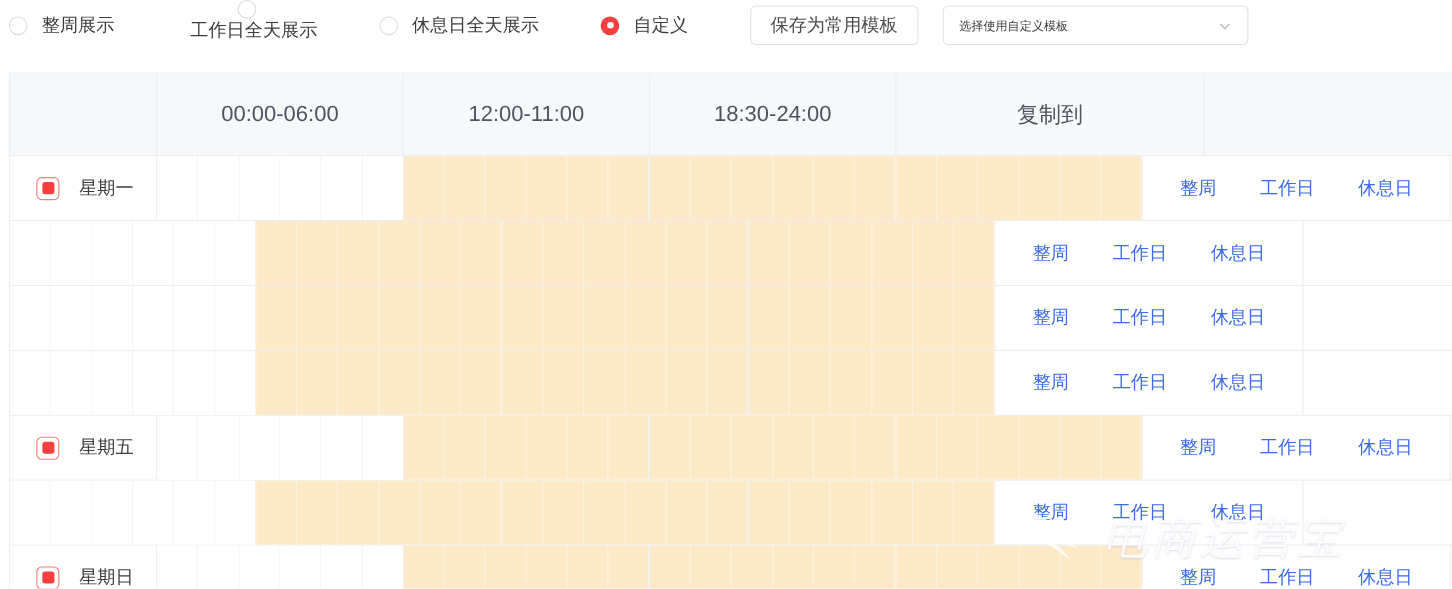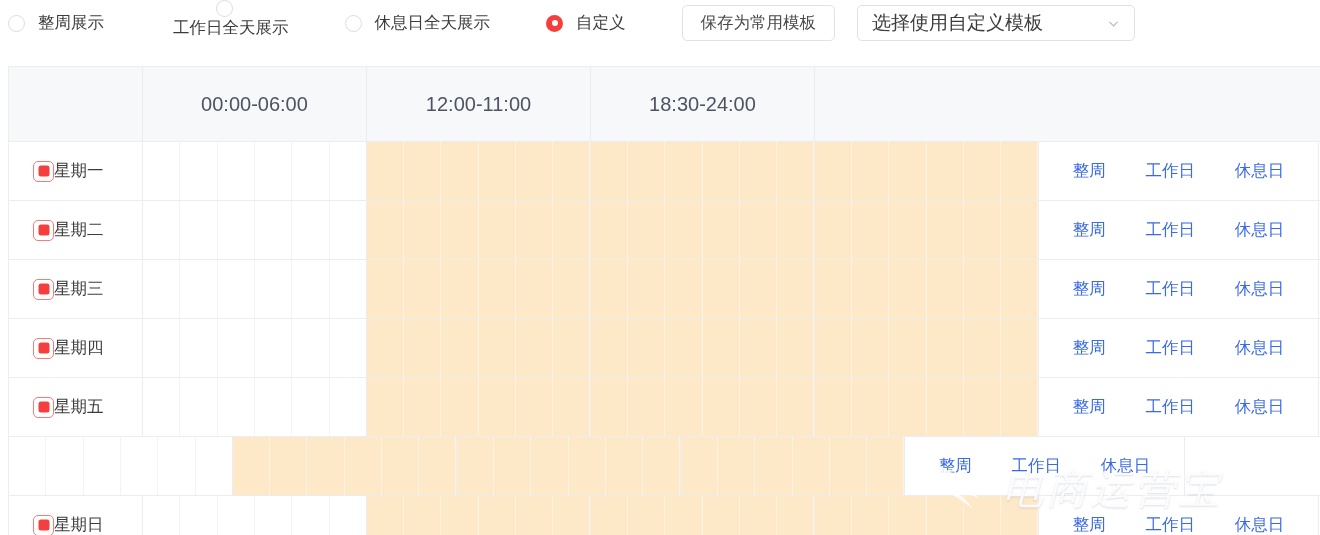--- a/index.html
+++ b/index.html
@@ -55,21 +55,21 @@
     box-sizing:border-box;
     height:36px;
     width:278px;
     padding:0 14px;
     border:1px solid #e0e2e6;
     border-radius:5px;
     background:#fff;
     display:flex;align-items:center;justify-content:space-between;
     cursor:pointer;
   }
-  .tpl-select .sel-txt{font-size:19px;color:#3c3c3c;white-space:nowrap;}
+  .tpl-select .sel-txt{font-size:11px;color:#3c3c3c;white-space:nowrap;}
   .chev{
     width:13px;height:13px;flex:0 0 auto;color:#b8bcc2;
   }
   .chev svg{display:block;width:13px;height:13px;}
 
   
   .sched{
     position:absolute;left:8px;top:66px;
     width:1400px;               
     border:1px solid #ebedf0;
@@ -95,20 +95,21 @@
   .brow{border-bottom:1px solid #ecedf0;}
   .brow:last-child{border-bottom:none;}
   .bcell{
     height:58px;box-sizing:border-box;
     border-right:1px solid #ebedf0;
     display:flex;align-items:center;
   }
   .daycell{
     width:134px;flex:0 0 134px;
     padding-left:24px;
+    gap:18px;
   }
   .chk{
     width:21px;height:21px;flex:0 0 auto;box-sizing:border-box;
     border:1.5px solid #f77b7b;border-radius:5px;background:#fff;
     position:relative;cursor:pointer;
   }
   .chk.on::after{
     content:"";position:absolute;left:50%;top:50%;
     width:11px;height:11px;border-radius:2.5px;background:#f53f3f;
     transform:translate(-50%,-50%);
@@ -198,20 +199,21 @@
     </div>
   </div>
 
   <div class="sched">
 
     <div class="srow shead">
       <div class="scell c-day"></div>
       <div class="scell c-blk">00:00-06:00</div>
       <div class="scell c-blk">12:00-11:00</div>
       <div class="scell c-blk">18:30-24:00</div>
+      <div class="scell c-copy">复制到</div>
     </div>
 
     <div id="tbody">
         <div class="srow brow">
           <div class="bcell daycell">
             <span class="chk on"></span>
             <span class="dayname">星期一</span>
           </div>
           <div class="bcell blkcell">
             <span class="hr"></span>
@@ -245,110 +247,98 @@
             <span class="hr sel"></span>
             <span class="hr sel"></span>
           </div>
           <div class="bcell copycell">
             <span class="clink">整周</span>
             <span class="clink">工作日</span>
             <span class="clink">休息日</span>
           </div>
         </div>
         <div class="srow brow">
-          <div class="bcell daycell">
-            <span class="chk on"></span>
-            <span class="dayname">星期二</span>
-          </div>
-          <div class="bcell blkcell">
-            <span class="hr"></span>
-            <span class="hr"></span>
-            <span class="hr"></span>
-            <span class="hr"></span>
-            <span class="hr"></span>
-            <span class="hr"></span>
-          </div>
-          <div class="bcell blkcell">
-            <span class="hr sel"></span>
-            <span class="hr sel"></span>
-            <span class="hr sel"></span>
-            <span class="hr sel"></span>
-            <span class="hr sel"></span>
-            <span class="hr sel"></span>
-          </div>
-          <div class="bcell blkcell">
-            <span class="hr sel"></span>
-            <span class="hr sel"></span>
-            <span class="hr sel"></span>
-            <span class="hr sel"></span>
-            <span class="hr sel"></span>
-            <span class="hr sel"></span>
-          </div>
-          <div class="bcell blkcell">
-            <span class="hr sel"></span>
-            <span class="hr sel"></span>
-            <span class="hr sel"></span>
-            <span class="hr sel"></span>
-            <span class="hr sel"></span>
-            <span class="hr sel"></span>
-          </div>
-          <div class="bcell copycell">
-            <span class="clink">整周</span>
-            <span class="clink">工作日</span>
-            <span class="clink">休息日</span>
-          </div>
-        </div>
-        <div class="srow brow">
-          <div class="bcell daycell">
-            <span class="chk on"></span>
-            <span class="dayname">星期三</span>
-          </div>
-          <div class="bcell blkcell">
-            <span class="hr"></span>
-            <span class="hr"></span>
-            <span class="hr"></span>
-            <span class="hr"></span>
-            <span class="hr"></span>
-            <span class="hr"></span>
-          </div>
-          <div class="bcell blkcell">
-            <span class="hr sel"></span>
-            <span class="hr sel"></span>
-            <span class="hr sel"></span>
-            <span class="hr sel"></span>
-            <span class="hr sel"></span>
-            <span class="hr sel"></span>
-          </div>
-          <div class="bcell blkcell">
-            <span class="hr sel"></span>
-            <span class="hr sel"></span>
-            <span class="hr sel"></span>
-            <span class="hr sel"></span>
-            <span class="hr sel"></span>
-            <span class="hr sel"></span>
-          </div>
-          <div class="bcell blkcell">
-            <span class="hr sel"></span>
-            <span class="hr sel"></span>
-            <span class="hr sel"></span>
-            <span class="hr sel"></span>
-            <span class="hr sel"></span>
-            <span class="hr sel"></span>
-          </div>
-          <div class="bcell copycell">
-            <span class="clink">整周</span>
-            <span class="clink">工作日</span>
-            <span class="clink">休息日</span>
-          </div>
-        </div>
-        <div class="srow brow">
-          <div class="bcell daycell">
-            <span class="chk on"></span>
-            <span class="dayname">星期四</span>
-          </div>
+          <div class="bcell blkcell">
+            <span class="hr"></span>
+            <span class="hr"></span>
+            <span class="hr"></span>
+            <span class="hr"></span>
+            <span class="hr"></span>
+            <span class="hr"></span>
+          </div>
+          <div class="bcell blkcell">
+            <span class="hr sel"></span>
+            <span class="hr sel"></span>
+            <span class="hr sel"></span>
+            <span class="hr sel"></span>
+            <span class="hr sel"></span>
+            <span class="hr sel"></span>
+          </div>
+          <div class="bcell blkcell">
+            <span class="hr sel"></span>
+            <span class="hr sel"></span>
+            <span class="hr sel"></span>
+            <span class="hr sel"></span>
+            <span class="hr sel"></span>
+            <span class="hr sel"></span>
+          </div>
+          <div class="bcell blkcell">
+            <span class="hr sel"></span>
+            <span class="hr sel"></span>
+            <span class="hr sel"></span>
+            <span class="hr sel"></span>
+            <span class="hr sel"></span>
+            <span class="hr sel"></span>
+          </div>
+          <div class="bcell copycell">
+            <span class="clink">整周</span>
+            <span class="clink">工作日</span>
+            <span class="clink">休息日</span>
+          </div>
+        </div>
+        <div class="srow brow">
+          <div class="bcell blkcell">
+            <span class="hr"></span>
+            <span class="hr"></span>
+            <span class="hr"></span>
+            <span class="hr"></span>
+            <span class="hr"></span>
+            <span class="hr"></span>
+          </div>
+          <div class="bcell blkcell">
+            <span class="hr sel"></span>
+            <span class="hr sel"></span>
+            <span class="hr sel"></span>
+            <span class="hr sel"></span>
+            <span class="hr sel"></span>
+            <span class="hr sel"></span>
+          </div>
+          <div class="bcell blkcell">
+            <span class="hr sel"></span>
+            <span class="hr sel"></span>
+            <span class="hr sel"></span>
+            <span class="hr sel"></span>
+            <span class="hr sel"></span>
+            <span class="hr sel"></span>
+          </div>
+          <div class="bcell blkcell">
+            <span class="hr sel"></span>
+            <span class="hr sel"></span>
+            <span class="hr sel"></span>
+            <span class="hr sel"></span>
+            <span class="hr sel"></span>
+            <span class="hr sel"></span>
+          </div>
+          <div class="bcell copycell">
+            <span class="clink">整周</span>
+            <span class="clink">工作日</span>
+            <span class="clink">休息日</span>
+          </div>
+        </div>
+        <div class="srow brow">
           <div class="bcell blkcell">
             <span class="hr"></span>
             <span class="hr"></span>
             <span class="hr"></span>
             <span class="hr"></span>
             <span class="hr"></span>
             <span class="hr"></span>
           </div>
           <div class="bcell blkcell">
             <span class="hr sel"></span>

